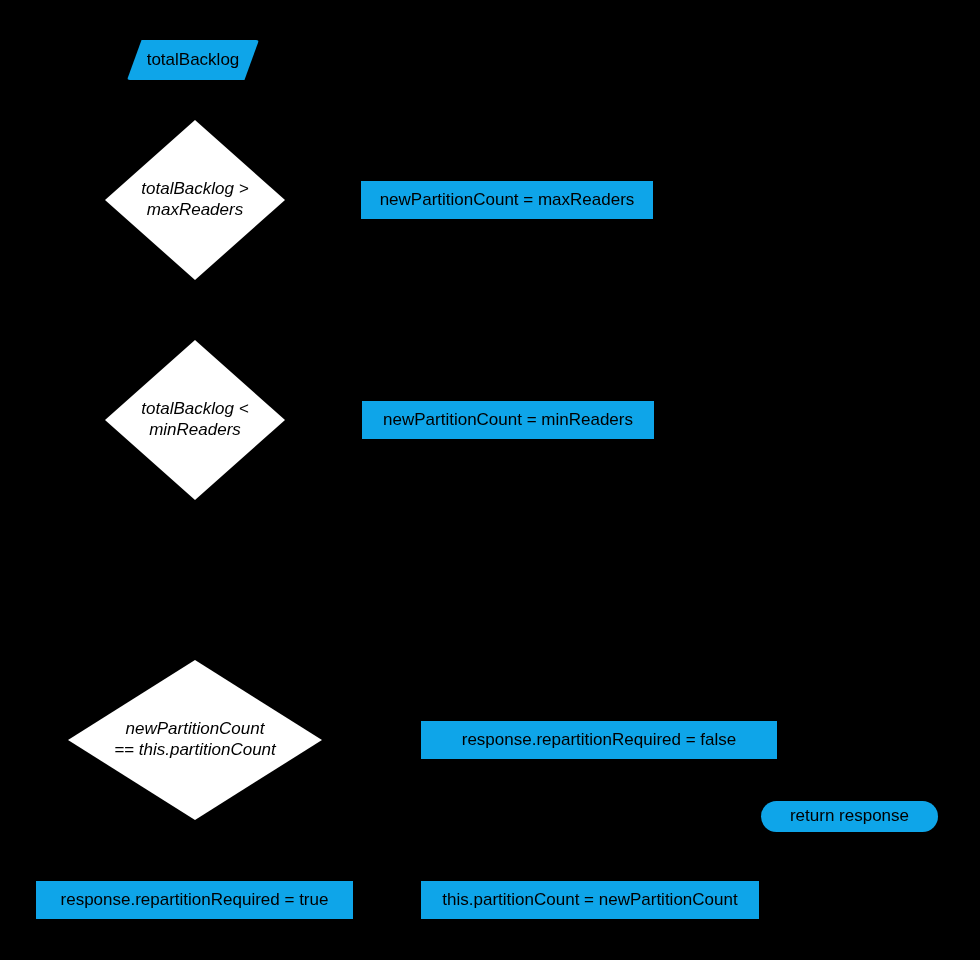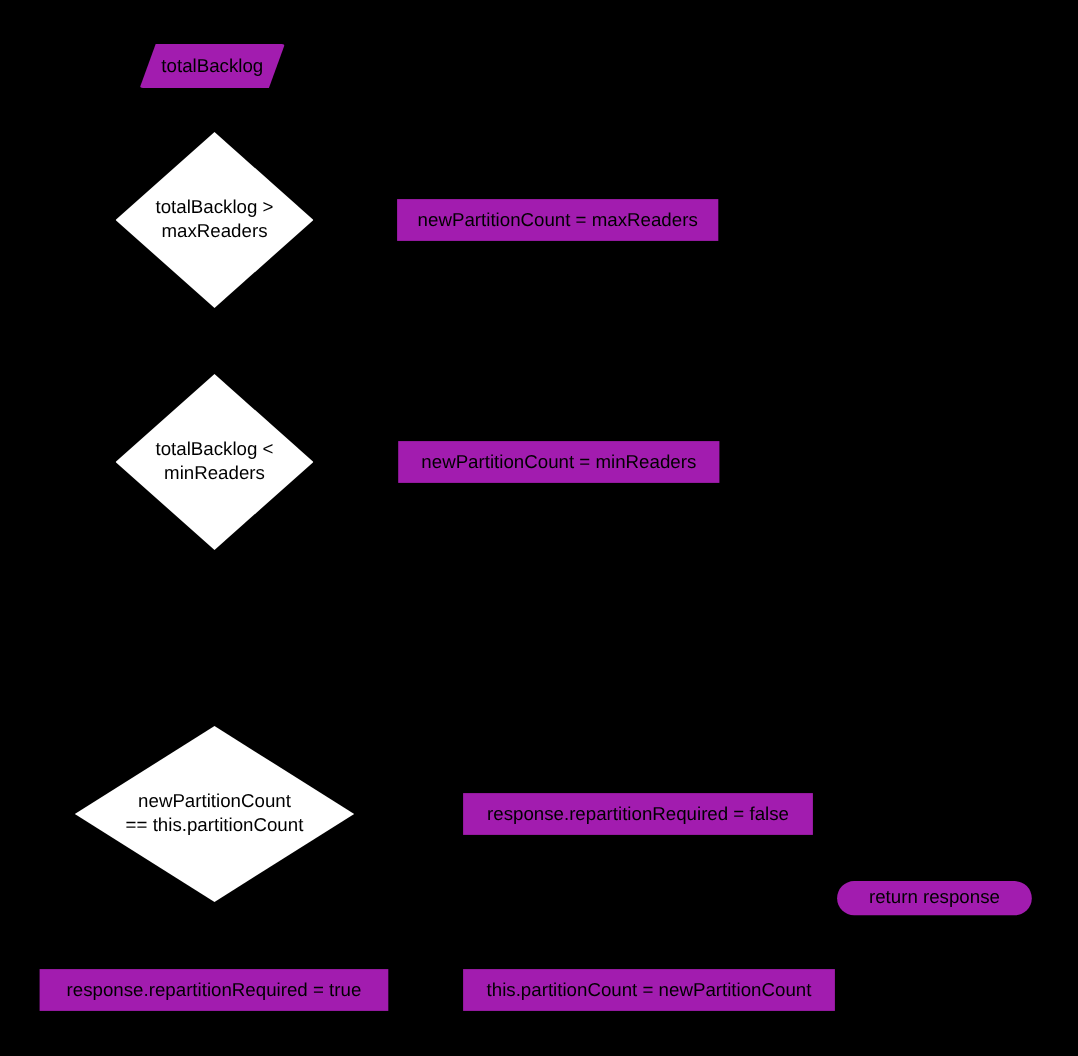--- a/index.html
+++ b/index.html
@@ -17,21 +17,21 @@
     font-family: "Liberation Sans", sans-serif;
   }
 
   
   .node {
     position: absolute;
     box-sizing: border-box;
     display: flex;
     align-items: center;
     justify-content: center;
-    background: #a21caf;
+    background: #0ea5e9;
     color: #000000;
     text-align: center;
   }
   .node .label {
     display: block;
     white-space: pre;
     line-height: 1.22;
     color: #000000;
   }
 
@@ -66,20 +66,21 @@
     position: absolute;
     inset: 0;
     background: #ffffff;
     -webkit-clip-path: polygon(50% 0%, 100% 50%, 50% 100%, 0% 50%);
     clip-path: polygon(50% 0%, 100% 50%, 50% 100%, 0% 50%);
   }
   .shape-decision .label {
     position: relative;
     z-index: 2;
     font-size: 17px;
+    font-style: italic;
   }
 </style>
 </head>
 <body>
 
 <div id="canvas">
     <div class="node shape-data" style="left: 127px; top: 40px; width: 132px; height: 40px;">
       <span class="label">totalBacklog</span>
     </div>
     <div class="node shape-decision" style="left: 105px; top: 120px; width: 180px; height: 160px;">
@@ -96,21 +97,21 @@
 minReaders</span>
     </div>
     <div class="node shape-process" style="left: 362px; top: 401px; width: 292px; height: 38px;">
       <span class="label">newPartitionCount = minReaders</span>
     </div>
     <div class="node shape-decision" style="left: 68px; top: 660px; width: 254px; height: 160px;">
       <div class="diamond-fill"></div>
       <span class="label">newPartitionCount
 == this.partitionCount</span>
     </div>
-    <div class="node shape-process" style="left: 421px; top: 721px; width: 318px; height: 38px;">
+    <div class="node shape-process" style="left: 421px; top: 721px; width: 356px; height: 38px;">
       <span class="label">response.repartitionRequired = false</span>
     </div>
     <div class="node shape-terminal" style="left: 761px; top: 801px; width: 177px; height: 31px;">
       <span class="label">return response</span>
     </div>
     <div class="node shape-process" style="left: 36px; top: 881px; width: 317px; height: 38px;">
       <span class="label">response.repartitionRequired = true</span>
     </div>
     <div class="node shape-process" style="left: 421px; top: 881px; width: 338px; height: 38px;">
       <span class="label">this.partitionCount = newPartitionCount</span>

